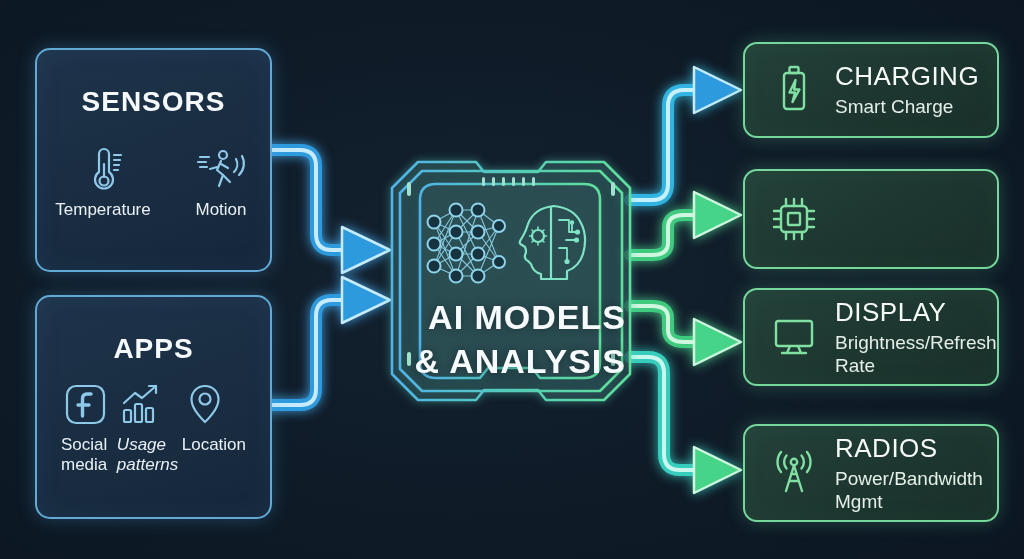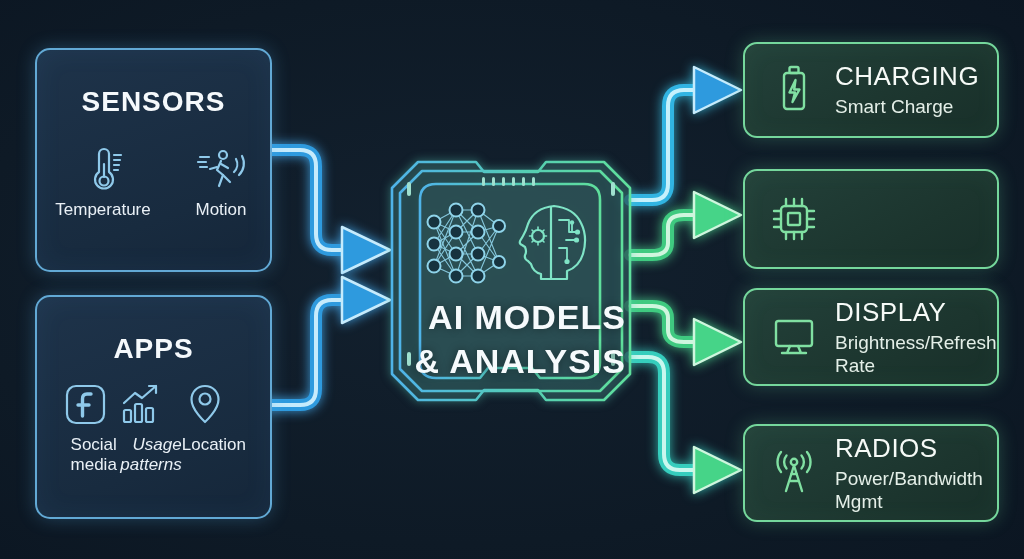--- a/index.html
+++ b/index.html
@@ -11,21 +11,21 @@
     background:linear-gradient(160deg,#1e334a 0%,#182b3f 70%,#152639 100%);
     box-shadow:0 0 18px rgba(90,175,235,.28), inset 0 0 28px rgba(90,175,235,.07);}
   .panel-title{margin-top:36px;text-align:center;font-size:28px;font-weight:bold;
     color:#f5f9fc;letter-spacing:1px;}
   .icon-row{position:absolute;left:0;right:0;display:flex;justify-content:space-between;}
   .sensors .icon-row{top:96px;padding:0 18px;}
   .apps .icon-row{top:84px;padding:0 24px;}
   .icon-col{display:flex;flex-direction:column;align-items:center;}
   .icon-col .glyph{height:48px;display:flex;align-items:center;justify-content:center;}
   .item-label{margin-top:6px;font-size:17px;line-height:1.2;color:#e9f0f6;text-align:center;}
-  .apps .item-label{text-align:right;align-self:flex-start;}
+  .apps .item-label{text-align:left;align-self:flex-start;}
   
   .out-box{position:absolute;left:743px;width:252px;border:2.5px solid #75d79c;border-radius:14px;
     background:linear-gradient(150deg,#23413a 0%,#1c352e 65%,#182f29 100%);
     box-shadow:0 0 18px rgba(110,224,160,.25), inset 0 0 26px rgba(110,224,160,.05);
     display:flex;align-items:center;}
   .out-icon{width:58px;margin-left:20px;flex:0 0 58px;display:flex;align-items:center;justify-content:center;}
   .out-text{margin-left:12px;margin-right:8px;}
   .out-title{font-size:26px;font-weight:normal;color:#f6faf7;letter-spacing:.5px;}
   .out-sub{font-size:19px;color:#e4efe8;line-height:1.22;margin-top:3px;}
   

